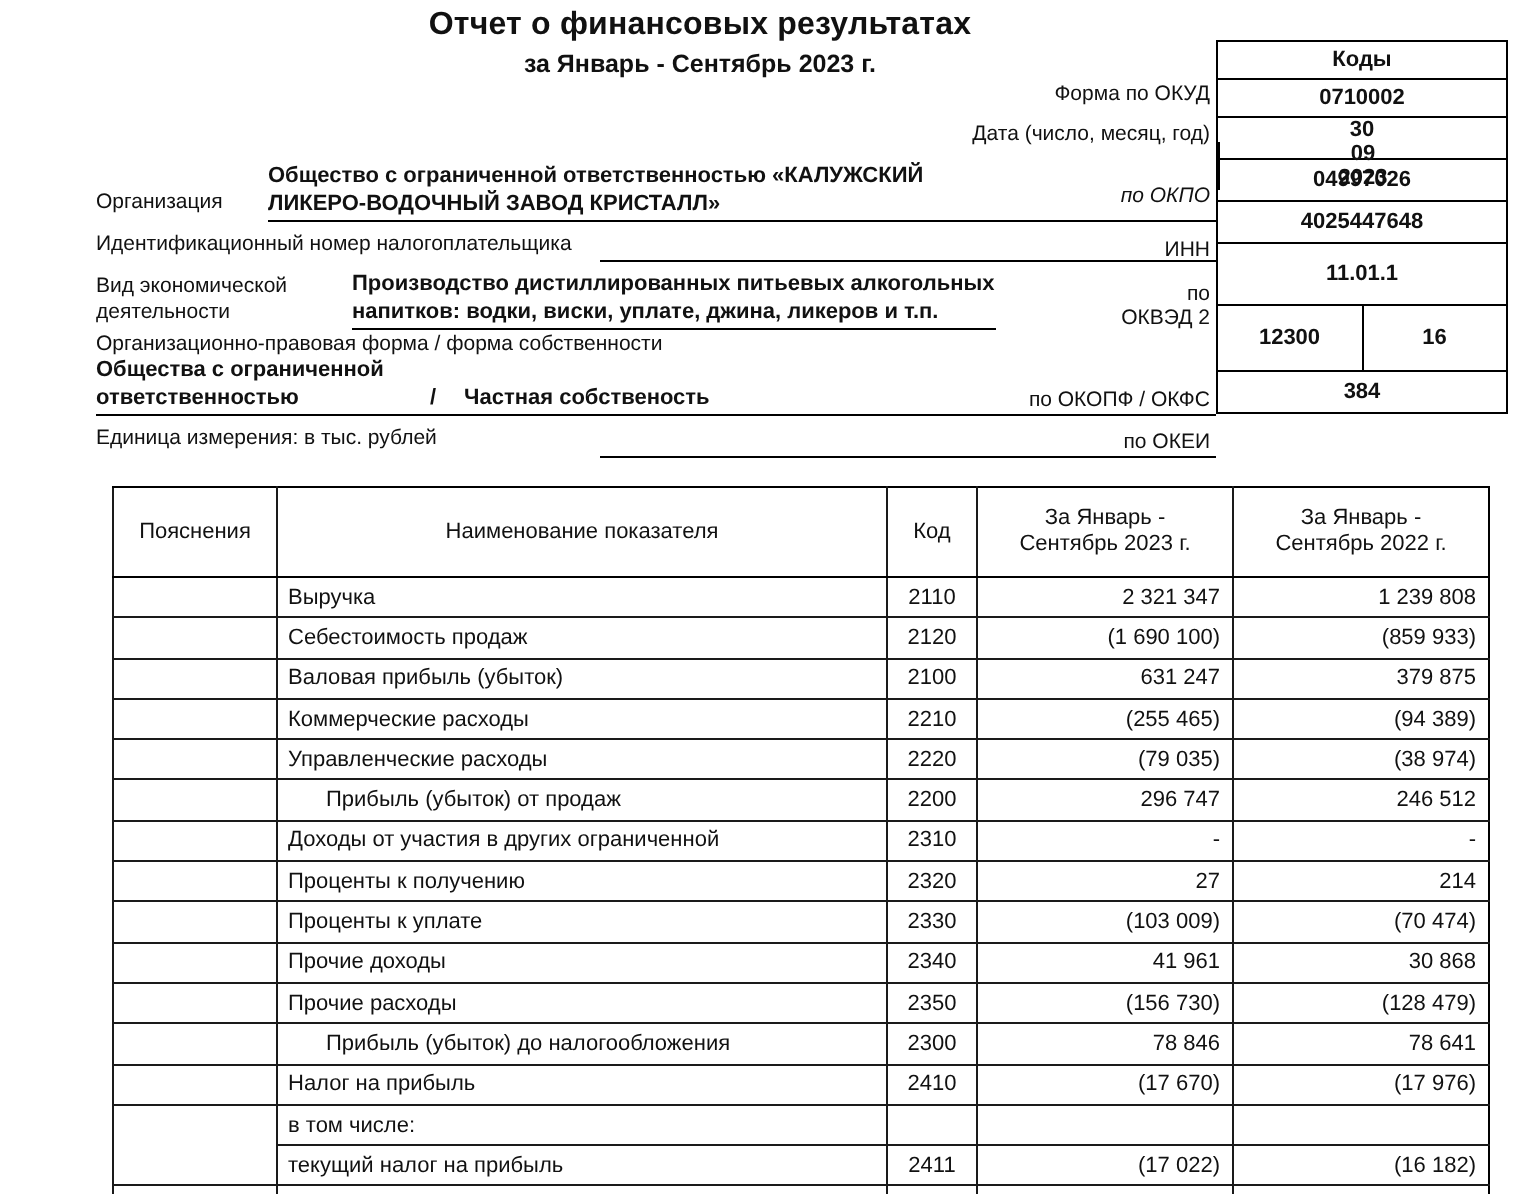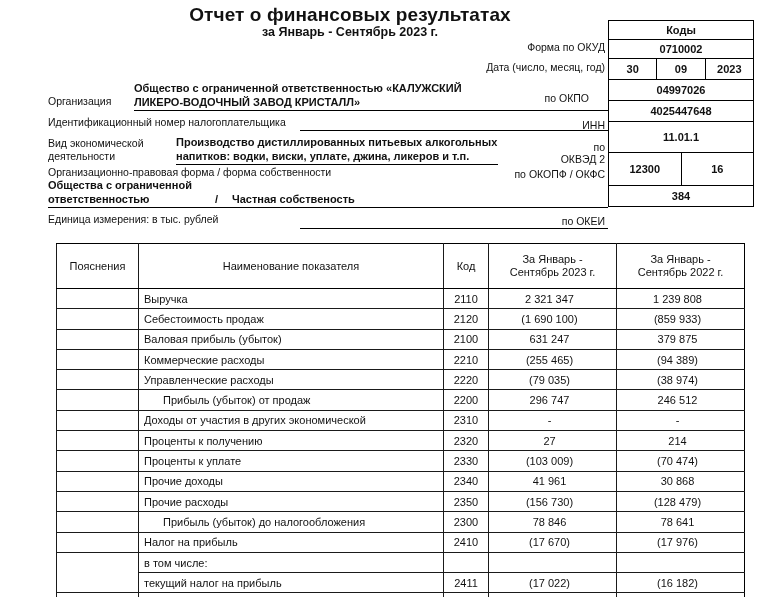--- a/index.html
+++ b/index.html
@@ -2,33 +2,33 @@
 <html><head>
 <meta charset="utf-8">
 <style>
   html,body{margin:0;padding:0;background:#fff;}
   body{width:758px;height:597px;overflow:hidden;
        font-family:"Liberation Sans","DejaVu Sans",sans-serif;color:#111;}
   .page{position:relative;width:758px;height:597px;}
 
   
   .title{position:absolute;left:0;top:4px;width:700px;text-align:center;
-         font-size:19px;font-weight:bold;letter-spacing:.1px;}
+         font-size:16px;font-weight:bold;letter-spacing:.1px;}
   .subtitle{position:absolute;left:0;top:25px;width:700px;text-align:center;
             font-size:12.5px;font-weight:bold;}
 
   
   .codes{position:absolute;left:608px;top:20px;width:144px;
          border:1.6px solid #000;border-bottom:none;}
   .codes .crow{display:flex;border-bottom:1.3px solid #000;height:18px;}
   .codes .ccell{flex:1;display:flex;align-items:center;justify-content:center;
                 font-size:11px;font-weight:bold;}
   .codes .ccell + .ccell{border-left:1.3px solid #000;}
   .codes .crow.h .ccell{font-weight:bold;}
-  .codes .crow.tall{height:20px;}
+  .codes .crow.tall{height:20px;flex-direction:column;}
   .codes .crow.last{border-bottom:1.6px solid #000;}
 
   
   .cap{position:absolute;text-align:right;font-size:10.5px;color:#111;}
 
   
   .lbl{position:absolute;font-size:10.5px;}
   .val{position:absolute;font-size:11px;font-weight:bold;}
   .uline{position:absolute;border-bottom:1.1px solid #000;}
 
@@ -40,44 +40,44 @@
                vertical-align:middle;text-align:center;line-height:13px;}
   .c-expl{width:82px;}
   .c-name{width:305px;}
   .c-code{width:45px;}
   .c-v1{width:128px;}
   .c-v2{width:128px;}
   table.fin td.nm{padding-left:5px;height:19.3px;white-space:nowrap;}
   table.fin td.nm.ind{padding-left:24px;}
   table.fin td.nm.ind2{}
   table.fin td.cd{text-align:center;}
-  table.fin td.vl{text-align:center;padding-right:6px;}
+  table.fin td.vl{text-align:right;padding-right:6px;}
   table.fin td.ex{border-right:1.6px solid #1a1a1a;}
   table.fin td.nobot{border-bottom:none;}
   table.fin td.notop{border-top:none;}
   
   table.fin th.v1,table.fin td.v1{border-left:1.7px solid #000;}
   table.fin th.last,table.fin td.last{border-right:1.7px solid #000;}
   table.fin tr.hdr th{border-top:1.7px solid #000;border-bottom:1.7px solid #000;}
 </style>
 </head>
 <body>
 
 <div class="page">
 
   <div class="title">Отчет о финансовых результатах</div>
   <div class="subtitle">за Январь - Сентябрь 2023 г.</div>
 
   <div class="cap" style="left:400px;top:41px;width:205px;">Форма по ОКУД</div>
   <div class="cap" style="left:380px;top:61px;width:225px;">Дата (число, месяц, год)</div>
-  <div class="cap" style="left:384px;top:92px;width:205px;">по ОКПО</div>
+  <div class="cap" style="left:400px;top:92px;width:205px;font-style:italic;">по ОКПО</div>
   <div class="cap" style="left:400px;top:119px;width:205px;">ИНН</div>
   <div class="cap" style="left:400px;top:141px;width:205px;">по</div>
   <div class="cap" style="left:400px;top:153px;width:205px;">ОКВЭД 2</div>
-  <div class="cap" style="left:400px;top:168px;width:205px;text-align:right;">по ОКОПФ / ОКФС</div>
+  <div class="cap" style="left:400px;top:194px;width:205px;text-align:right;">по ОКОПФ / ОКФС</div>
   <div class="cap" style="left:400px;top:215px;width:205px;">по ОКЕИ</div>
 
   <div class="codes">
     <div class="crow h">
       <div class="ccell">Коды</div>
     </div>
     <div class="crow">
       <div class="ccell">0710002</div>
     </div>
     <div class="crow tall">
@@ -189,21 +189,21 @@
         </tr>
         <tr>
           <td class="ex"></td>
           <td class="nm ind">Прибыль (убыток) от продаж</td>
           <td class="cd">2200</td>
           <td class="vl v1">296 747</td>
           <td class="vl last">246 512</td>
         </tr>
         <tr>
           <td class="ex"></td>
-          <td class="nm">Доходы от участия в других экономической</td>
+          <td class="nm">Доходы от участия в других ограниченной</td>
           <td class="cd">2310</td>
           <td class="vl v1">-</td>
           <td class="vl last">-</td>
         </tr>
         <tr>
           <td class="ex"></td>
           <td class="nm">Проценты к получению</td>
           <td class="cd">2320</td>
           <td class="vl v1">27</td>
           <td class="vl last">214</td>

